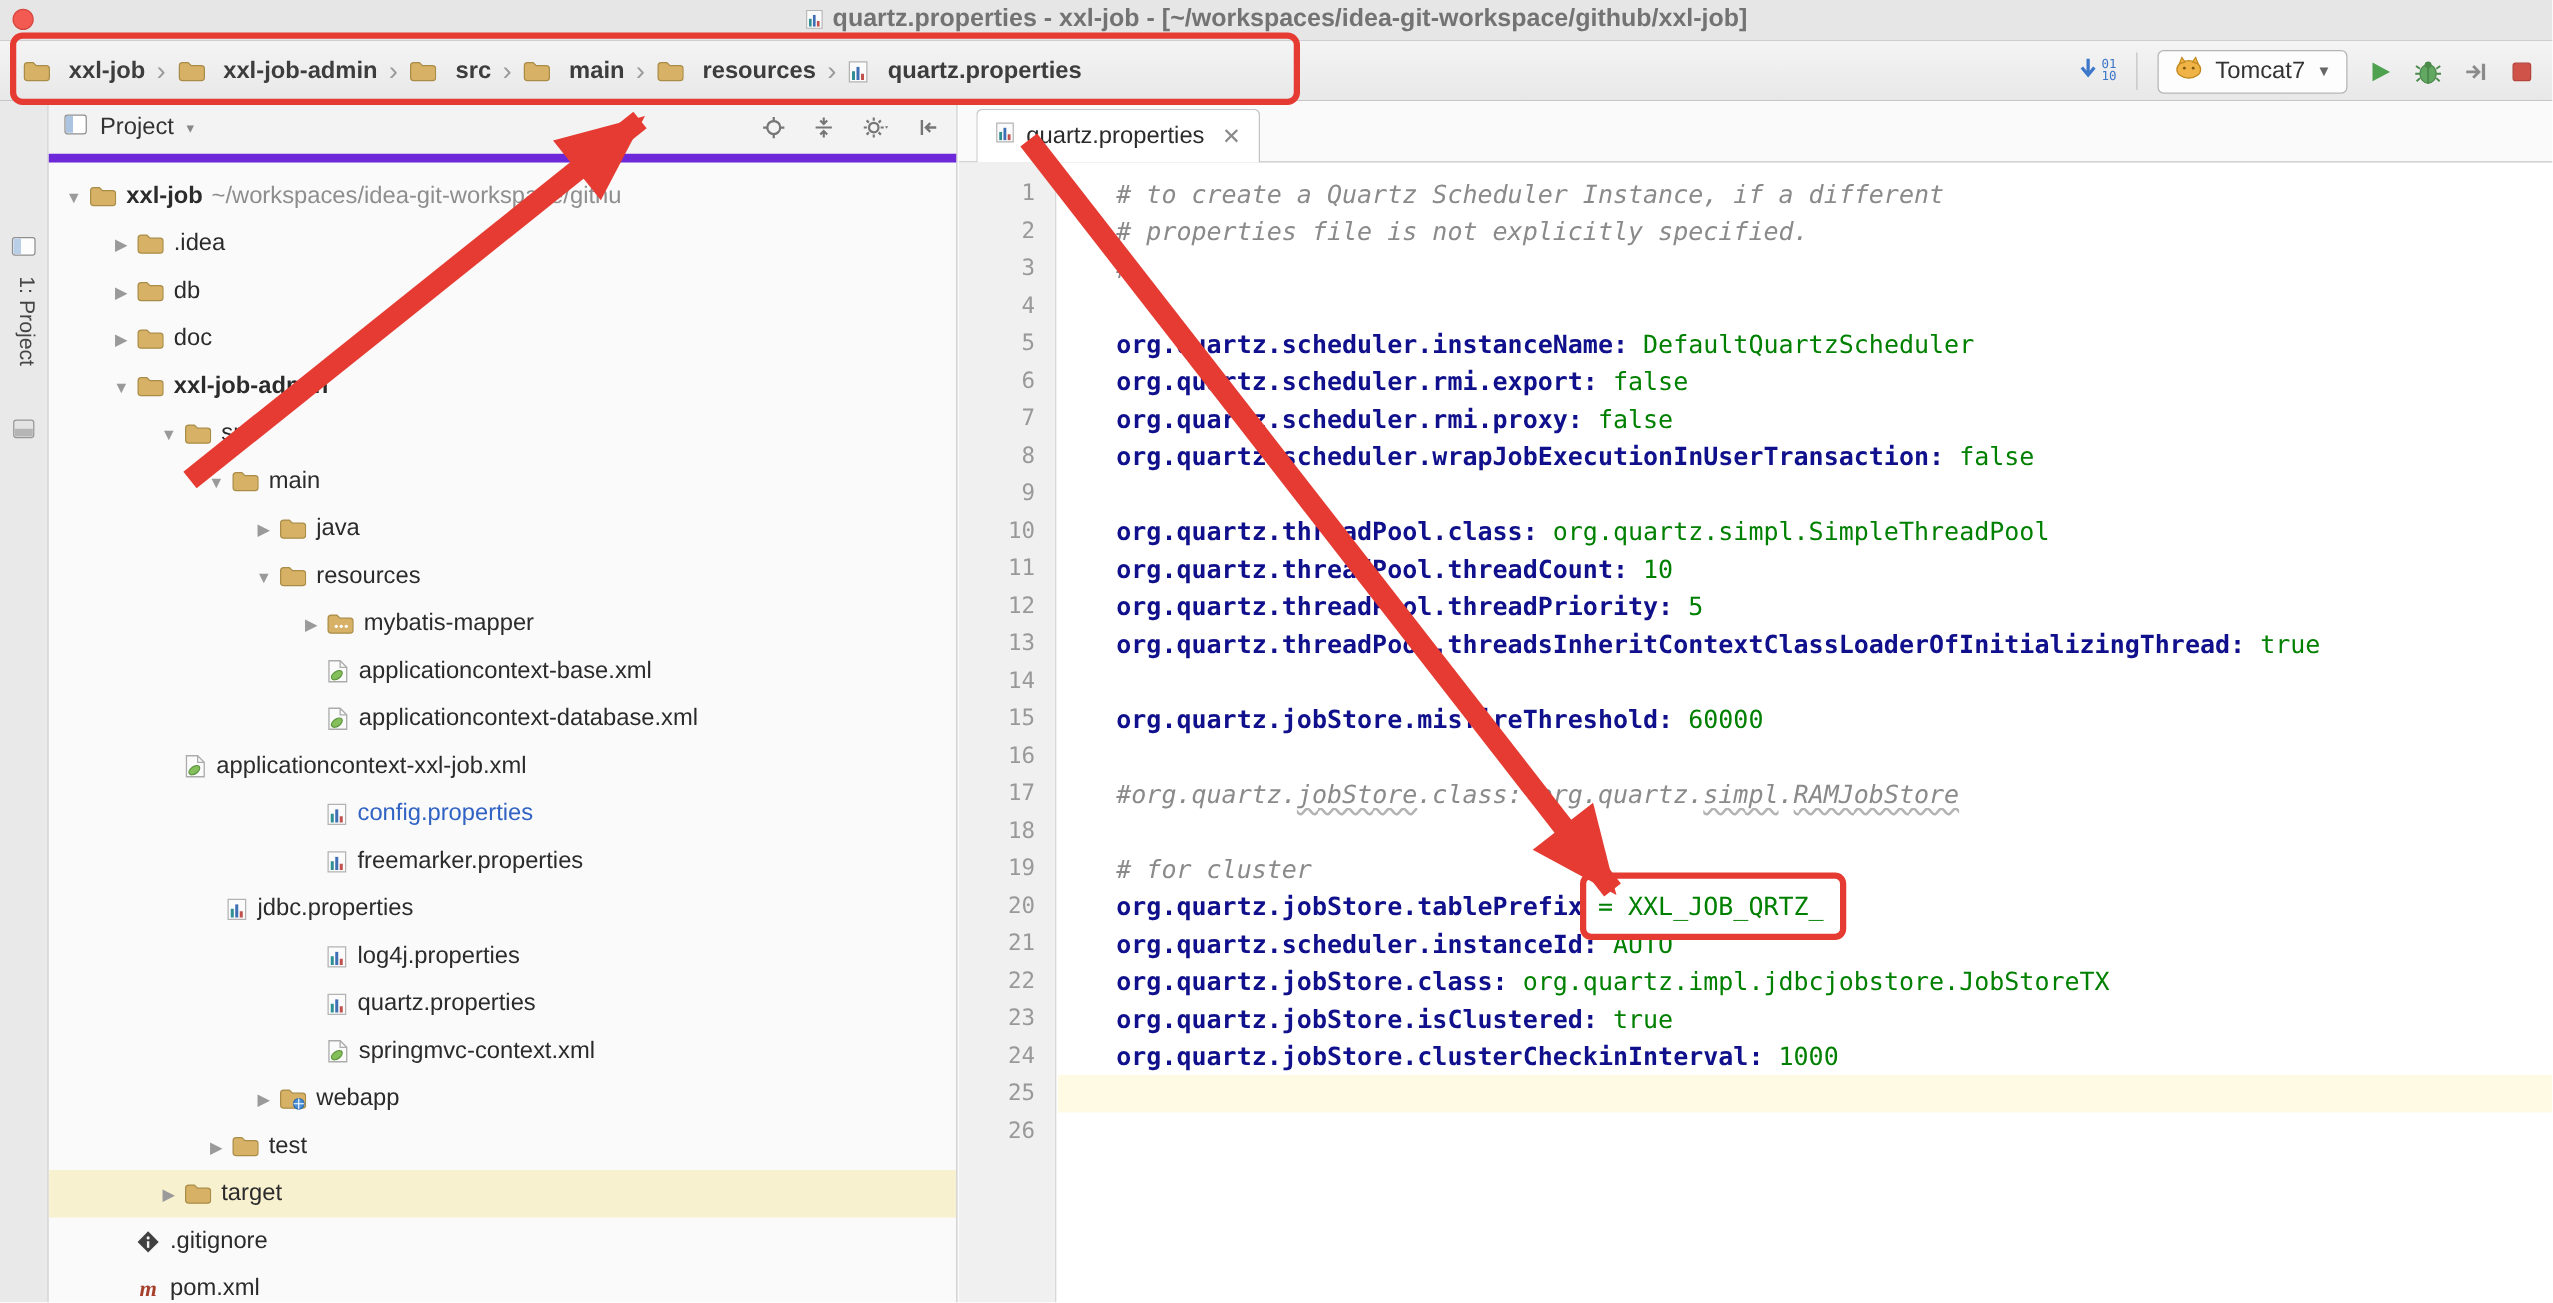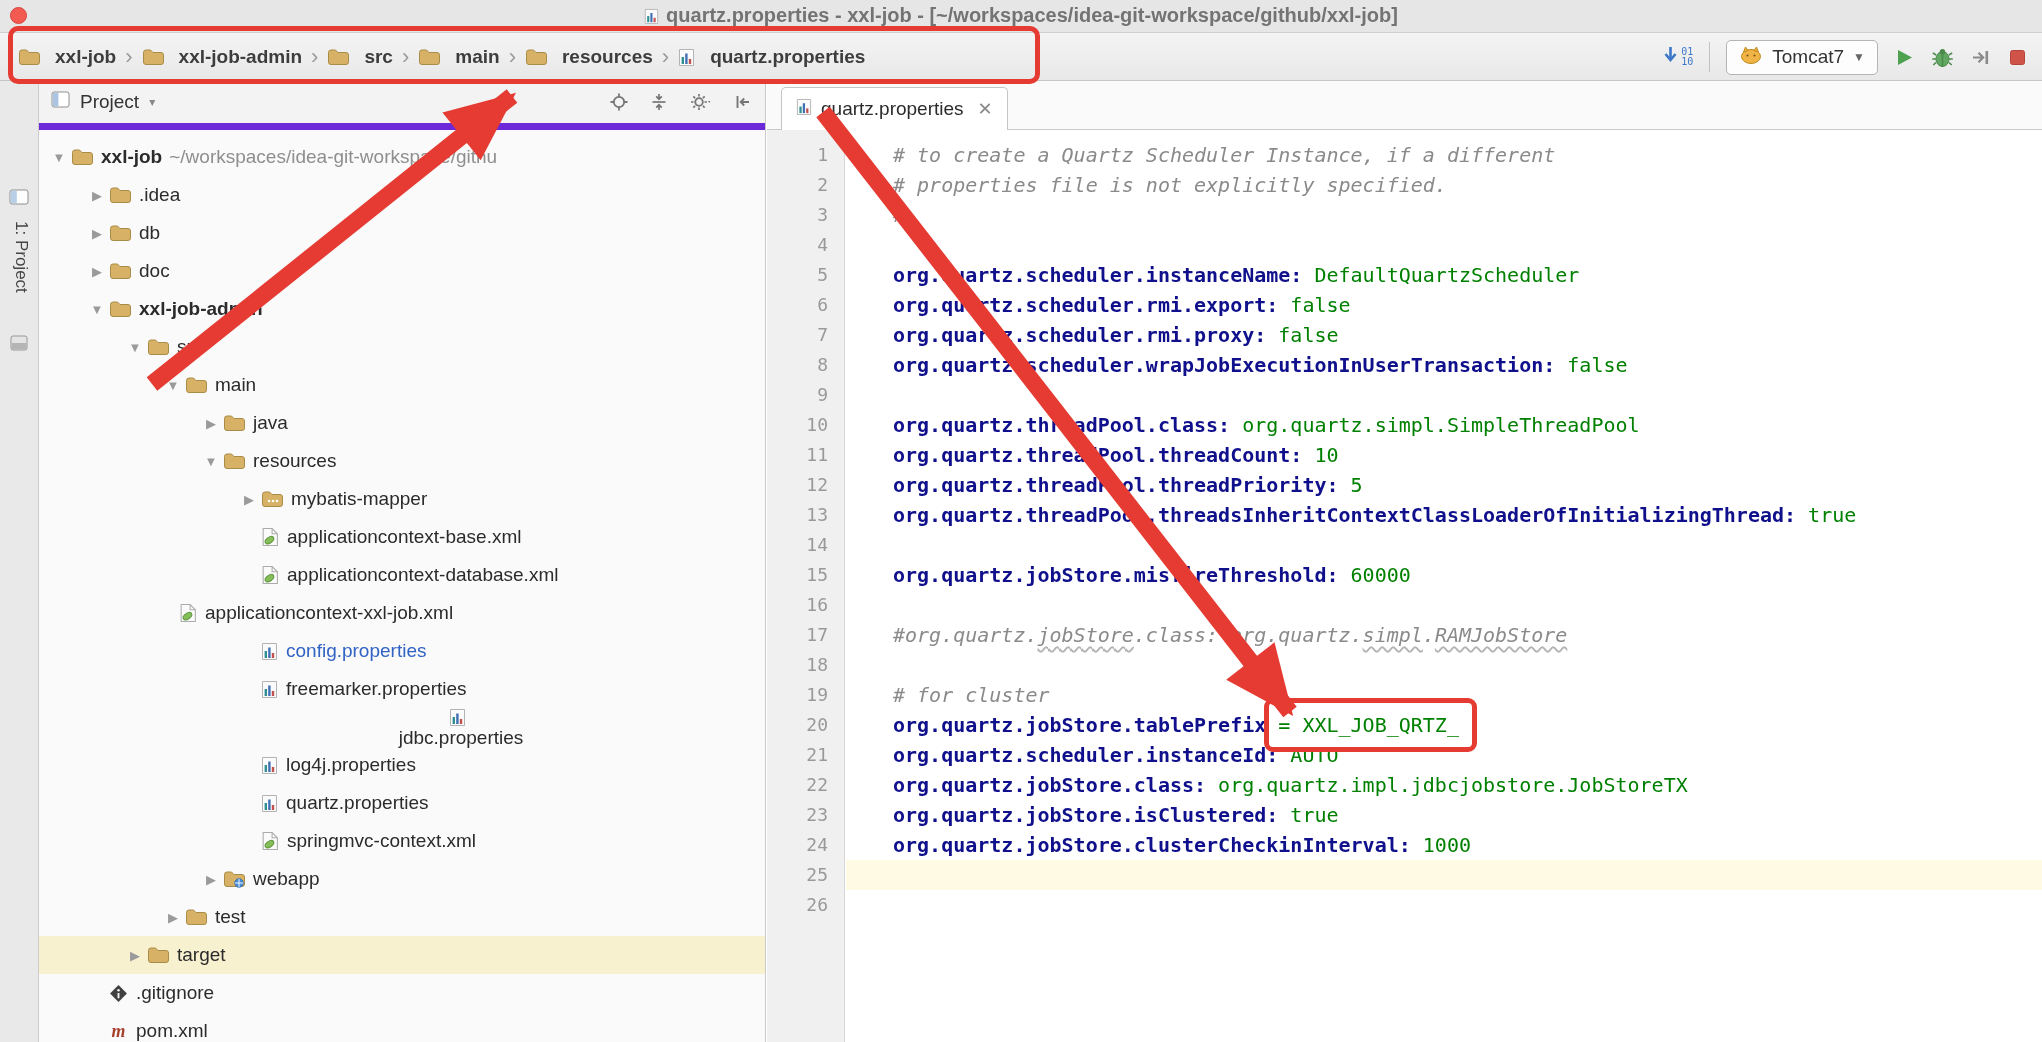--- a/index.html
+++ b/index.html
@@ -390,21 +390,21 @@
             <span class="tw-arrow"></span>
             <span class="tw-icon">
               <svg width="18" height="20" viewBox="0 0 17 19">
                 <path d="M2 1.5 h8.5 l5 5 v11 h-13.5 z" fill="#fbfbfb" stroke="#ababab"></path>
                 <path d="M10.5 1.5 v5 h5" fill="none" stroke="#ababab"></path>
                 <ellipse cx="8" cy="12.5" rx="4.6" ry="2.7" transform="rotate(-35 8 12.5)" fill="#84bf5a" stroke="#5f9540"></ellipse>
               </svg>
             </span>
             <span class="tree-label">applicationcontext-database.xml</span>
           </div>
-          <div class="tree-row" style="padding-left: 116px;">
+          <div class="tree-row" style="padding-left: 84px;">
             <span class="tw-arrow"></span>
             <span class="tw-icon">
               <svg width="18" height="20" viewBox="0 0 17 19">
                 <path d="M2 1.5 h8.5 l5 5 v11 h-13.5 z" fill="#fbfbfb" stroke="#ababab"></path>
                 <path d="M10.5 1.5 v5 h5" fill="none" stroke="#ababab"></path>
                 <ellipse cx="8" cy="12.5" rx="4.6" ry="2.7" transform="rotate(-35 8 12.5)" fill="#84bf5a" stroke="#5f9540"></ellipse>
               </svg>
             </span>
             <span class="tree-label">applicationcontext-xxl-job.xml</span>
           </div>
@@ -425,21 +425,21 @@
             <span class="tw-icon">
               <svg width="17" height="19" viewBox="0 0 17 19">
                 <path d="M1.5 1.5 h14 v16 h-14 z" fill="#fbfbfb" stroke="#b3b3b3"></path>
                 <rect x="3.6" y="9" width="2.4" height="7" fill="#2f8f93"></rect>
                 <rect x="7.2" y="5.5" width="2.4" height="10.5" fill="#3f6fb4"></rect>
                 <rect x="10.8" y="11" width="2.4" height="5" fill="#c2504c"></rect>
               </svg>
             </span>
             <span class="tree-label">freemarker.properties</span>
           </div>
-          <div class="tree-row" style="padding-left: 118px; flex-direction: column;">
+          <div class="tree-row" style="padding-left: 118px;">
             <span class="tw-arrow"></span>
             <span class="tw-icon">
               <svg width="17" height="19" viewBox="0 0 17 19">
                 <path d="M1.5 1.5 h14 v16 h-14 z" fill="#fbfbfb" stroke="#b3b3b3"></path>
                 <rect x="3.6" y="9" width="2.4" height="7" fill="#2f8f93"></rect>
                 <rect x="7.2" y="5.5" width="2.4" height="10.5" fill="#3f6fb4"></rect>
                 <rect x="10.8" y="11" width="2.4" height="5" fill="#c2504c"></rect>
               </svg>
             </span>
             <span class="tree-label">jdbc.properties</span>

